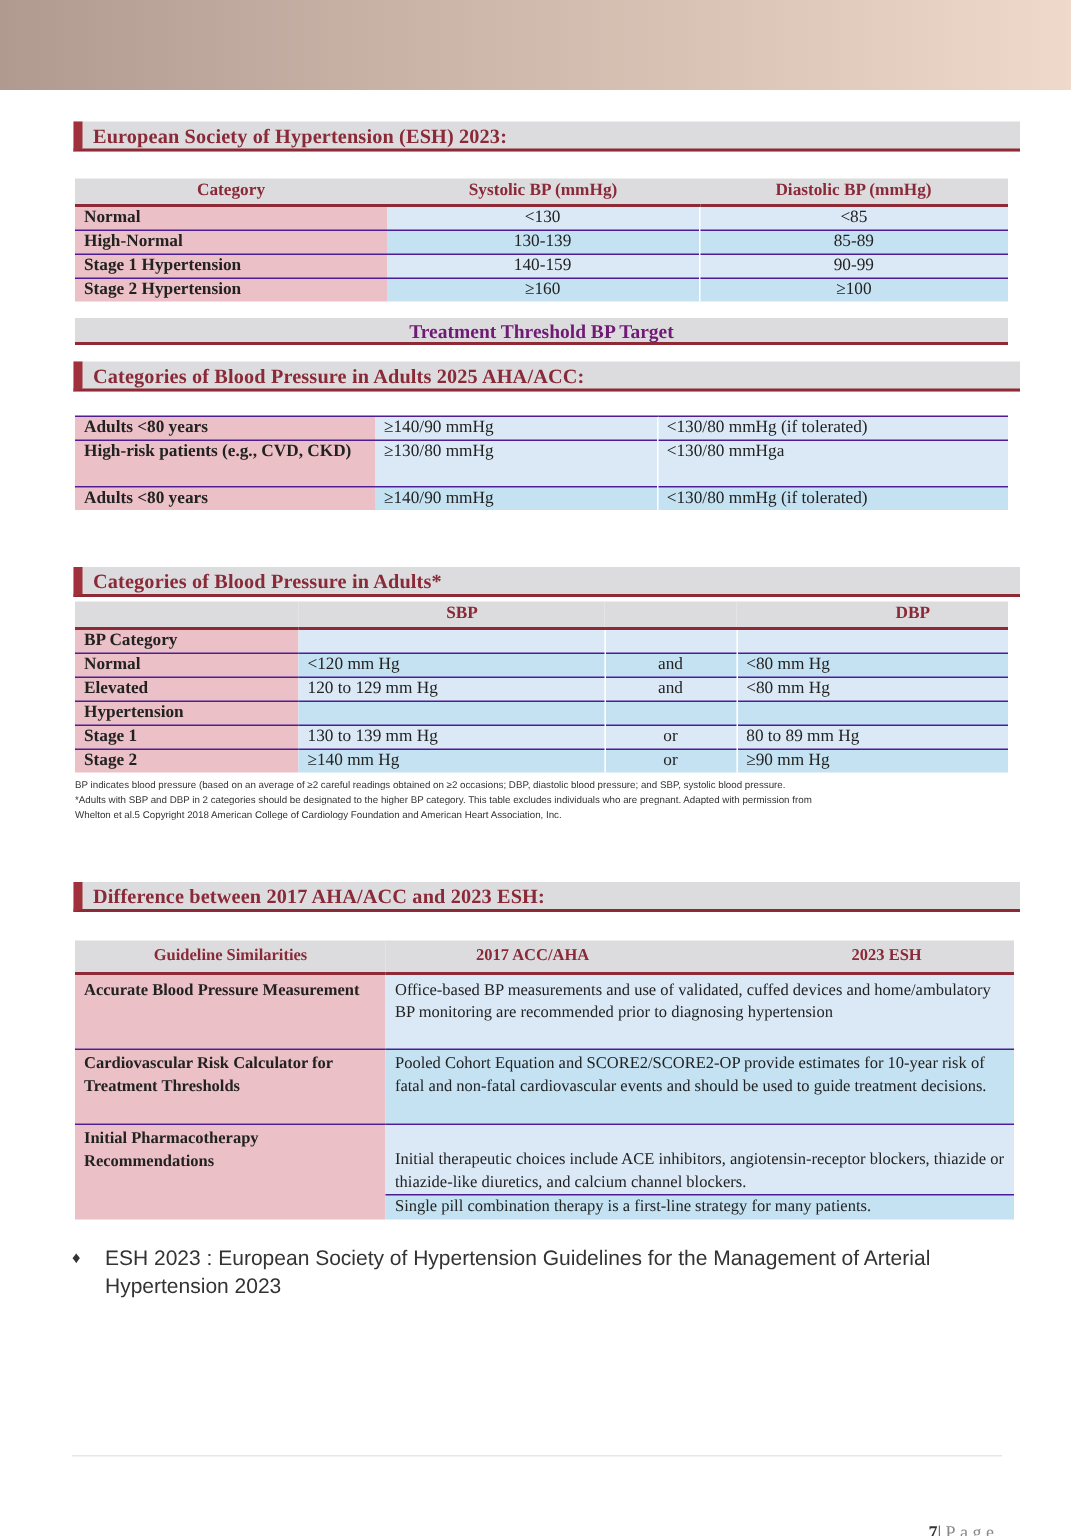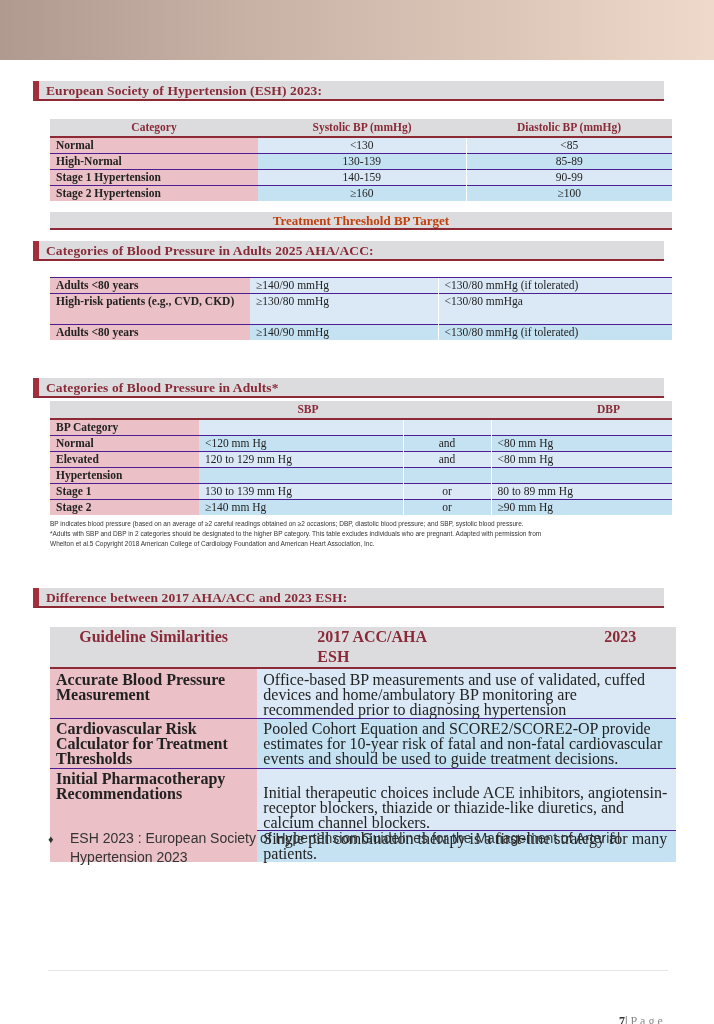--- a/index.html
+++ b/index.html
@@ -5,21 +5,21 @@
   * { box-sizing: border-box; margin: 0; padding: 0; }
   html, body { width: 714px; height: 1024px; background: #ffffff; overflow: hidden; }
   body { font-family: "Liberation Serif", serif; color: #222; position: relative; }
 
   .top-banner {
     position: absolute; left: 0; top: 0; width: 714px; height: 60px;
     background: linear-gradient(90deg, #b09a90 0%, #c8b2a6 35%, #dcc6b8 70%, #eed9ca 100%);
   }
 
   .section-header {
-    position: absolute; left: 33px; width: 631px; height: 20px;
+    position: absolute; left: 49px; width: 631px; height: 20px;
     background: #dcdcde;
     border-left: 6px solid #a0303c;
     border-bottom: 2px solid #8e2a36;
     padding-left: 7px;
     font-weight: bold; font-size: 13.5px; line-height: 19px; color: #8a2a38;
     letter-spacing: 0.1px;
   }
 
   table { position: absolute; border-collapse: collapse; font-size: 11.5px; }
   td, th { padding: 0 6px; vertical-align: top; line-height: 15px; }
@@ -81,21 +81,21 @@
     <td class="blueL center vsep">90-99</td>
   </tr>
   <tr class="sep">
     <td class="pink">Stage 2 Hypertension</td>
     <td class="blueD center">≥160</td>
     <td class="blueD center vsep">≥100</td>
   </tr>
 </tbody>
   </table>
 
-<div style="position:absolute; left:50px; top:212px; width:622px; height:18px; background:#dcdcde; border-bottom:2px solid #8e2a36; text-align:center; font-weight:bold; font-size:13px; line-height:17px; color:#c2410c;">
+<div style="position:absolute; left:50px; top:212px; width:622px; height:18px; background:#dcdcde; border-bottom:2px solid #8e2a36; text-align:center; font-weight:bold; font-size:13px; line-height:17px; color:#701a75;">
   <span>Treatment Threshold BP Target</span>
 </div>
 
 <div class="section-header" style="top:241px;">Categories of Blood Pressure in Adults 2025 AHA/ACC:</div>
 
 <table style="left:50px; top:277px; width:622px;">
   <colgroup>
       <col style="width:200px">
       <col style="width:188px">
       <col style="width:234px">
@@ -175,21 +175,21 @@
   </table>
 
 <div class="footnote">
   <div>BP indicates blood pressure (based on an average of ≥2 careful readings obtained on ≥2 occasions; DBP, diastolic blood pressure; and SBP, systolic blood pressure.</div>
   <div>*Adults with SBP and DBP in 2 categories should be designated to the higher BP category. This table excludes individuals who are pregnant. Adapted with permission from</div>
   <div>Whelton et al.5 Copyright 2018 American College of Cardiology Foundation and American Heart Association, Inc.</div>
 </div>
 
 <div class="section-header" style="top:588px;">Difference between 2017 AHA/ACC and 2023 ESH:</div>
 
-<table style="left:50px; top:627px; width:626px; font-size:16px;">
+<table style="left:50px; top:627px; width:626px; font-size:11px;">
   <colgroup>
       <col style="width:205px">
       <col style="width:414px">
     </colgroup>
   <tbody>
       <tr>
     <th class="center" style="height:22px; line-height:20px;">Guideline Similarities</th>
     <th style="height:22px; line-height:20px; text-align:left; padding-left:60px;">
       <span>2017 ACC/AHA</span>
       <span style="display:inline-block; width:170px;"></span>

